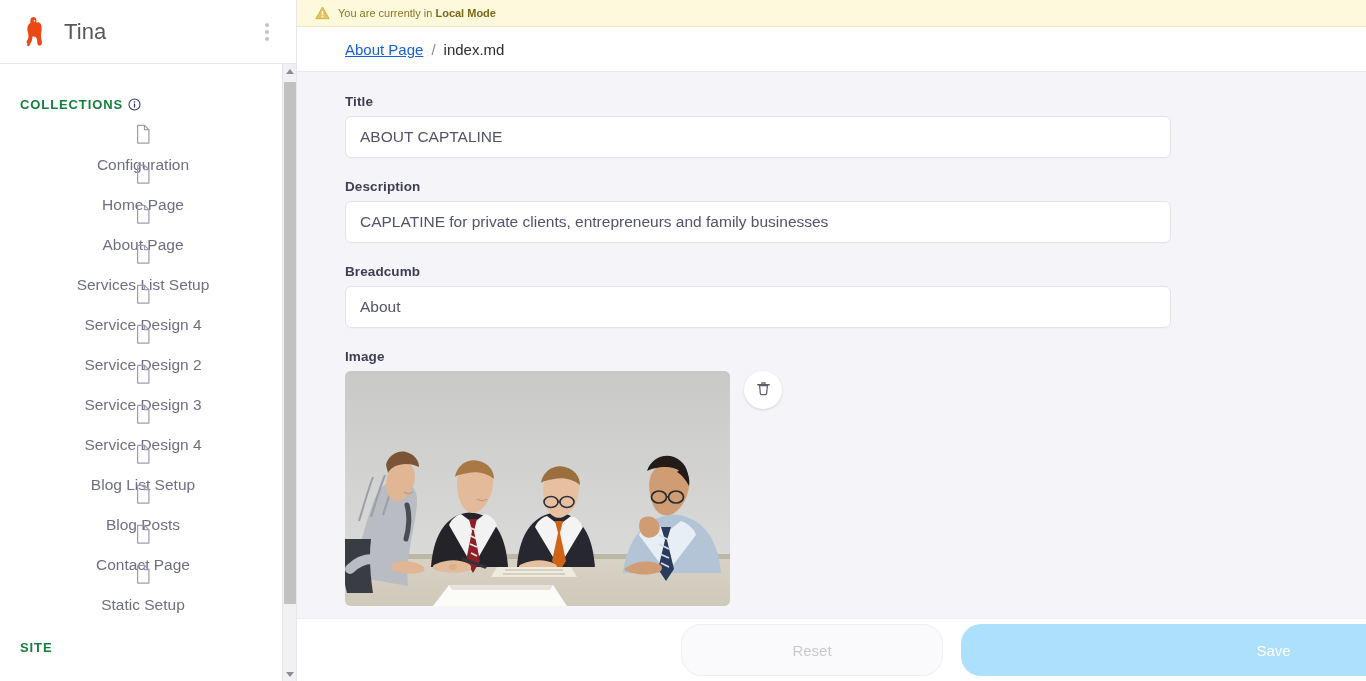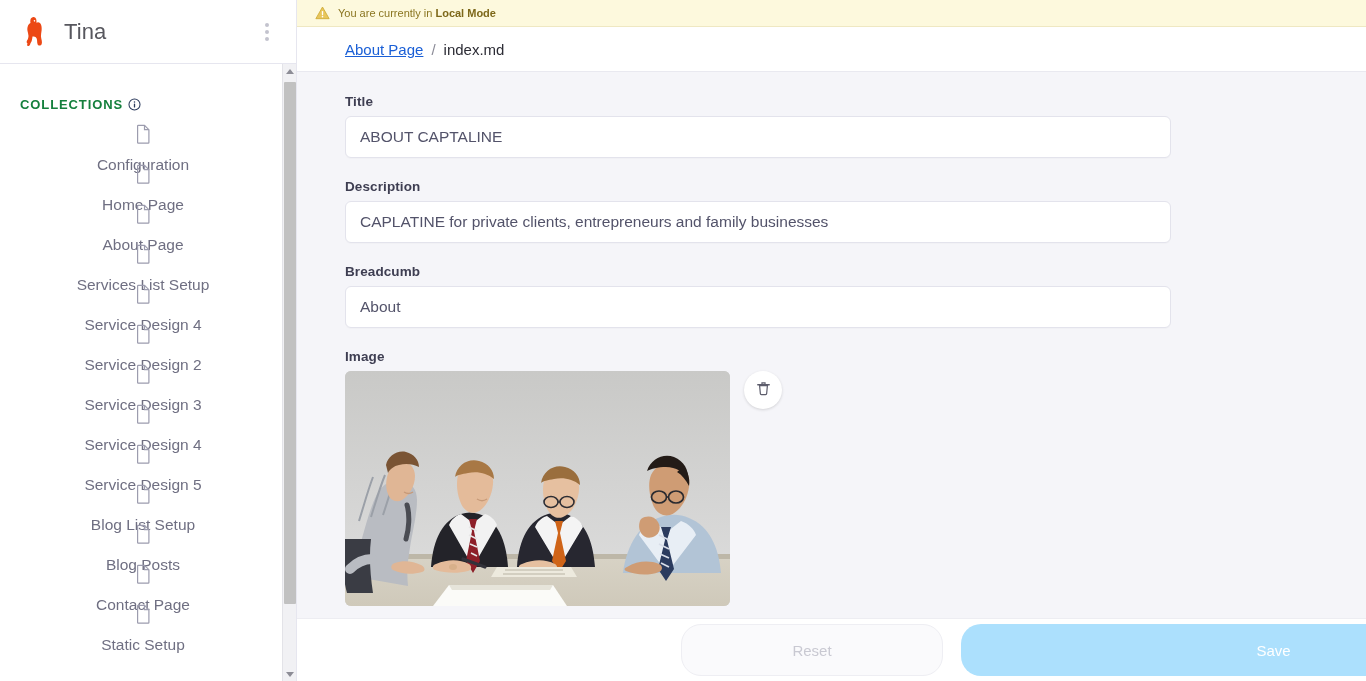--- a/index.html
+++ b/index.html
@@ -417,29 +417,20 @@
             <span class="nav-label">Service Design 3</span>
           </li>
           <li class="nav-item">
             <span class="doc-icon">
               <svg viewBox="0 0 17 20" width="17" height="20" aria-hidden="true">
                   <path d="M3.2 1.3h6.3l4.4 4.4v12.9a.6.6 0 0 1-.6.6H3.2a.6.6 0 0 1-.6-.6V1.9a.6.6 0 0 1 .6-.6z" fill="none" stroke="#9c9cae" stroke-width="1.2"></path>
                   <path d="M9.5 1.3v4.4h4.4" fill="none" stroke="#9c9cae" stroke-width="1.2"></path>
                 </svg>
             </span>
             <span class="nav-label">Service Design 4</span>
-          </li>
-          <li class="nav-item">
-            <span class="doc-icon">
-              <svg viewBox="0 0 17 20" width="17" height="20" aria-hidden="true">
-                  <path d="M3.2 1.3h6.3l4.4 4.4v12.9a.6.6 0 0 1-.6.6H3.2a.6.6 0 0 1-.6-.6V1.9a.6.6 0 0 1 .6-.6z" fill="none" stroke="#9c9cae" stroke-width="1.2"></path>
-                  <path d="M9.5 1.3v4.4h4.4" fill="none" stroke="#9c9cae" stroke-width="1.2"></path>
-                </svg>
-            </span>
-            <span class="nav-label">Service Design 5</span>
           </li>
           <li class="nav-item">
             <span class="doc-icon">
               <svg viewBox="0 0 17 20" width="17" height="20" aria-hidden="true">
                   <path d="M3.2 1.3h6.3l4.4 4.4v12.9a.6.6 0 0 1-.6.6H3.2a.6.6 0 0 1-.6-.6V1.9a.6.6 0 0 1 .6-.6z" fill="none" stroke="#9c9cae" stroke-width="1.2"></path>
                   <path d="M9.5 1.3v4.4h4.4" fill="none" stroke="#9c9cae" stroke-width="1.2"></path>
                 </svg>
             </span>
             <span class="nav-label">Blog List Setup</span>
           </li>

